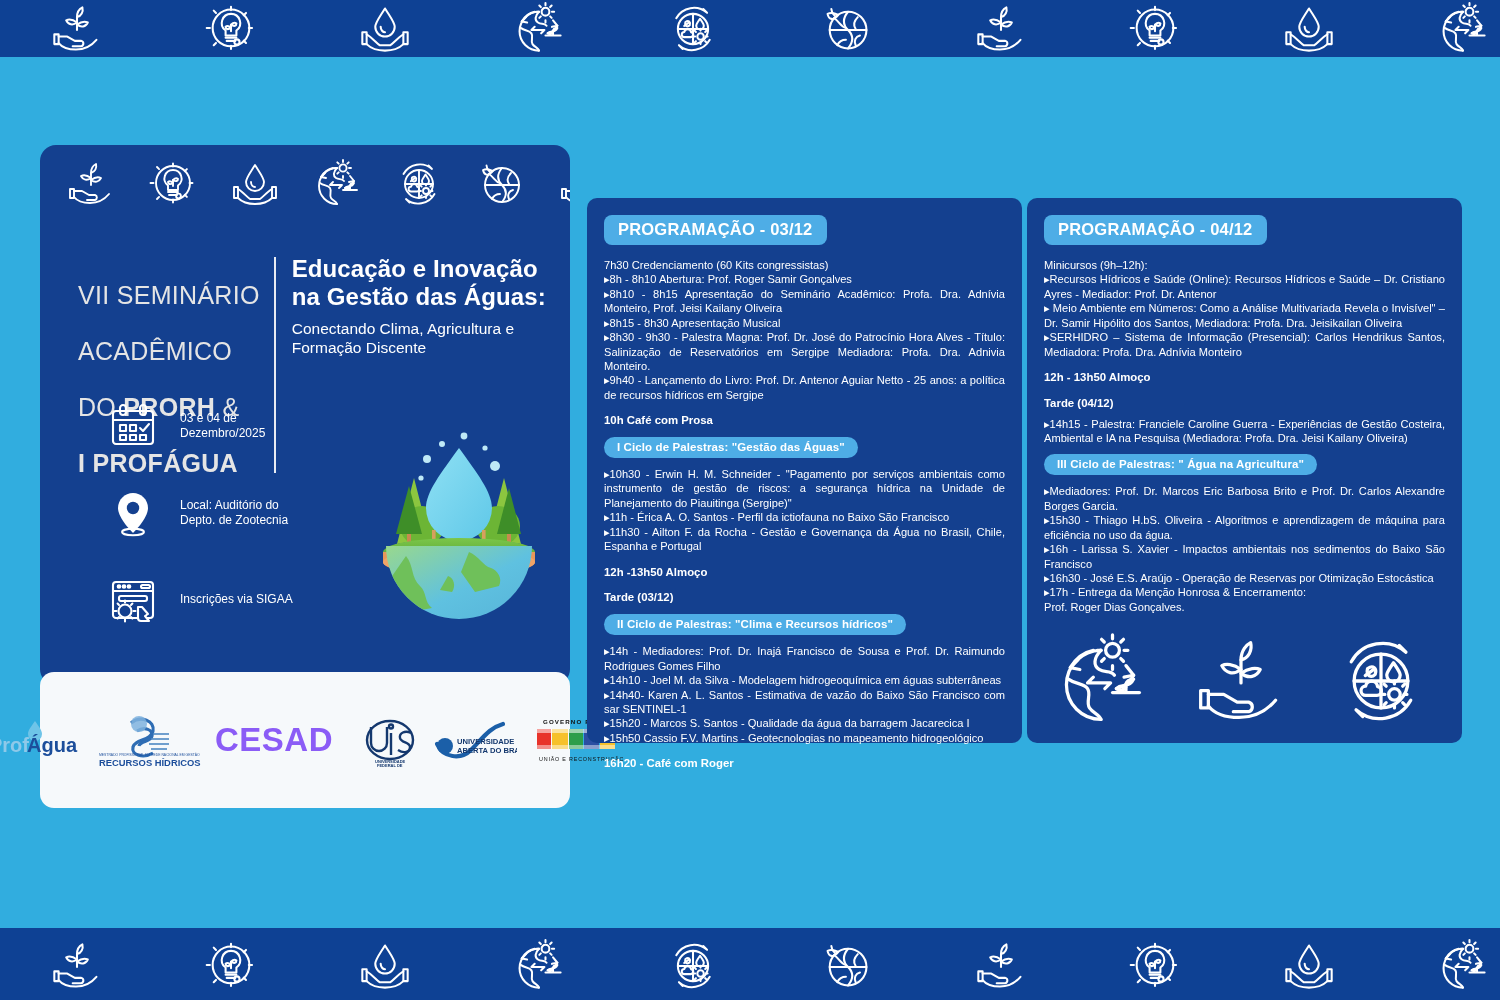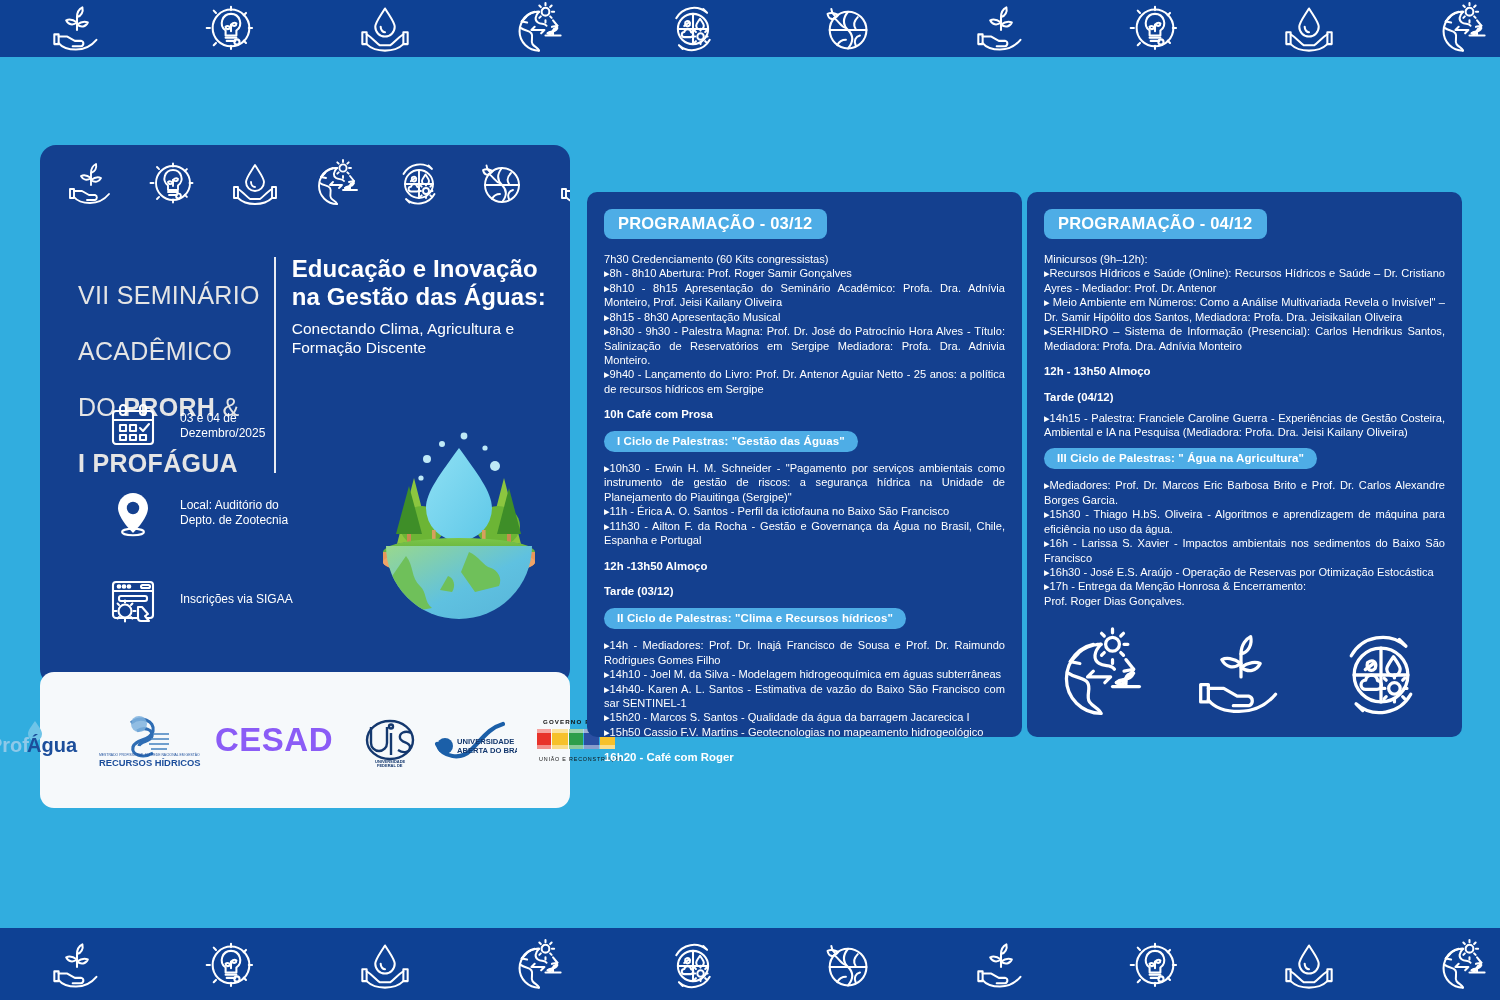--- a/index.html
+++ b/index.html
@@ -81,21 +81,21 @@
   .logo { flex:0 0 auto; display:flex; align-items:center; justify-content:center; }
   .logo-profagua { font-size:0; }
   .logo-text-cesad {
     font-family:"Liberation Sans", sans-serif;
     font-size:33px; font-weight:700; color:#8b5cf6; letter-spacing:.5px;
   }
   .logo-sep { width:1px; height:46px; background:#9aa7b5; }
 
   
   .panel {
-    position:absolute; top:192px;
+    position:absolute; top:198px;
     background:#14408F; border-radius:10px;
     padding:17px 17px 8px 17px;
   }
   .panel.p1 { left:587px; width:435px; height:545px; }
   .panel.p2 { left:1027px; width:435px; height:545px; }
 
   .pill-head {
     display:inline-block; background:#4EADE6; color:#ffffff;
     font-size:16.5px; font-weight:700; letter-spacing:.2px;
     padding:5px 14px 6px; border-radius:8px; margin-bottom:13px;

